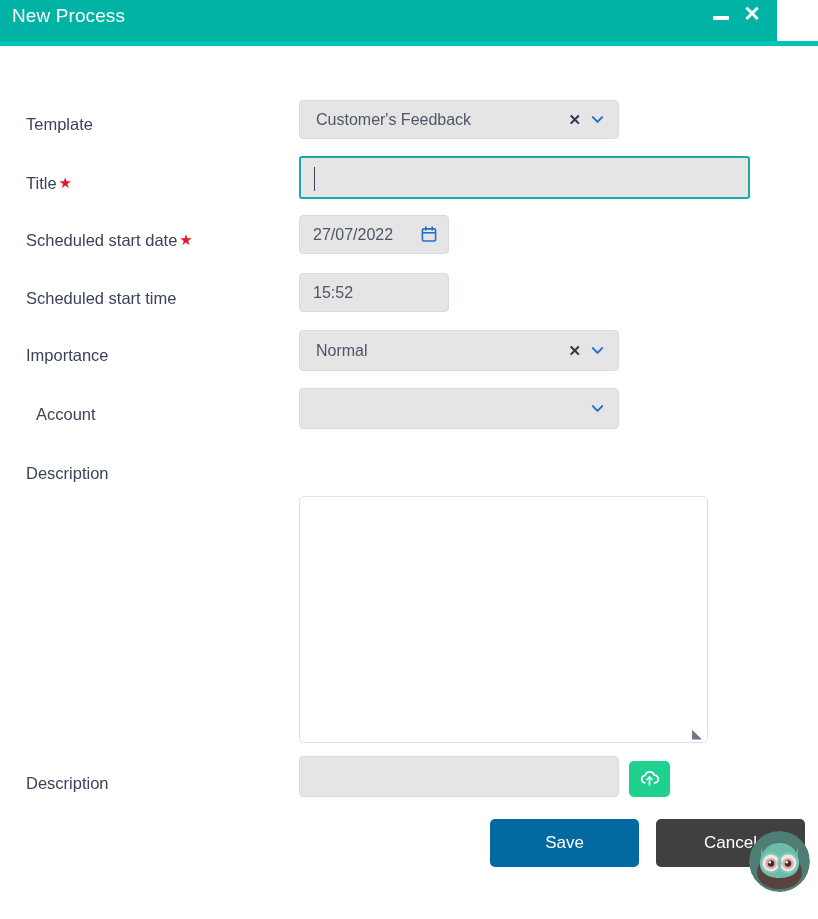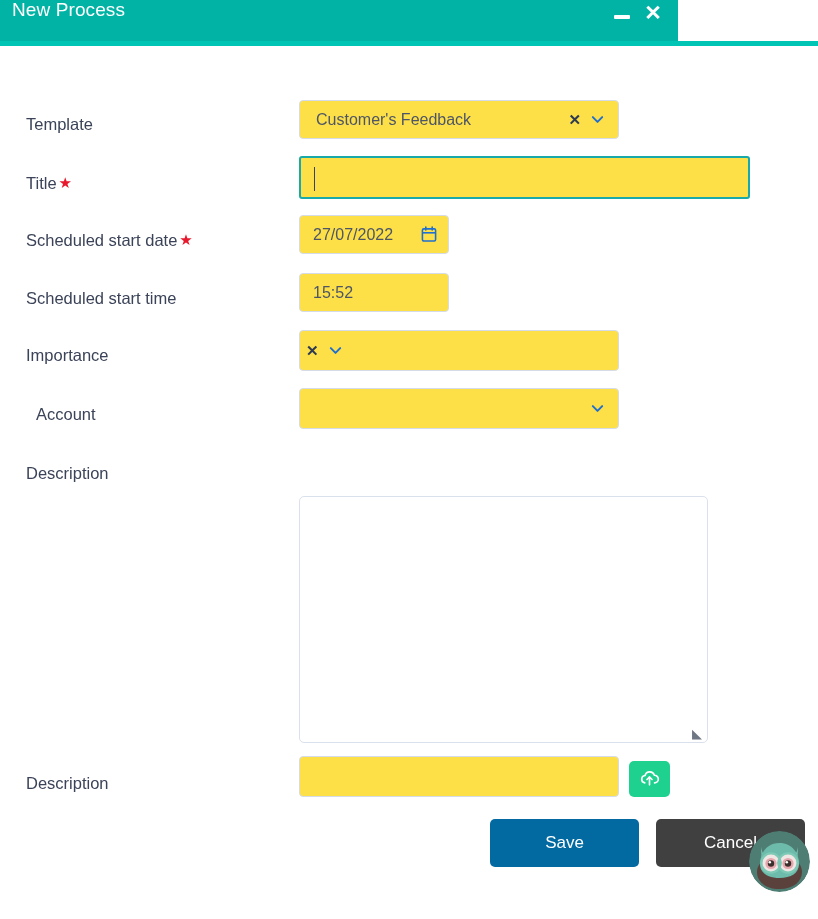--- a/index.html
+++ b/index.html
@@ -12,25 +12,25 @@
     background: #ffffff;
     font-family: "Liberation Sans", sans-serif;
     overflow: hidden;
     position: relative;
   }
 
   
   .titlebar {
     position: absolute;
     left: 0; top: 0;
-    width: 678px;
+    width: 777px;
     height: 41px;
     background: #00b3a4;
     display: flex;
-    align-items: flex-start;
+    align-items: flex-end;
     box-sizing: border-box;
     padding: 0 14px 16px 12px;
   }
   .titlebar-underline {
     position: absolute;
     left: 0; top: 41px;
     width: 818px;
     height: 5px;
     background: #00c4b4;
   }
@@ -102,21 +102,21 @@
     font-size: 15px;
     margin-left: 2px;
     vertical-align: top;
     line-height: 1;
   }
 
   
   .ctl {
     position: absolute;
     box-sizing: border-box;
-    background: #fde047;
+    background: #e5e5e5;
     border: 1px solid #d6dce7;
     border-radius: 4px;
     display: flex;
     align-items: center;
   }
   .ctl .val {
     color: #4d5567;
     font-size: 16px;
     padding-left: 16px;
     flex: 1 1 auto;
@@ -310,20 +310,21 @@
     <div class="ctl" id="ctl-time">
       <span class="val">15:52</span>
     </div>
   </div>
 
   <div class="row">
     <span class="label" style="top:289px;">
       <span>Importance</span>
     </span>
     <div class="ctl" id="ctl-importance">
+      <span class="val">Normal</span>
       <span class="clear-x">✕</span>
       <span class="chev">
         <svg width="15" height="15" viewBox="0 0 16 16" aria-hidden="true">
           <path d="M3 5.5 L8 10.5 L13 5.5" fill="none" stroke="#1f6fd0" stroke-width="2.1" stroke-linecap="round" stroke-linejoin="round"></path>
         </svg>
       </span>
     </div>
   </div>
 
   <div class="row">

